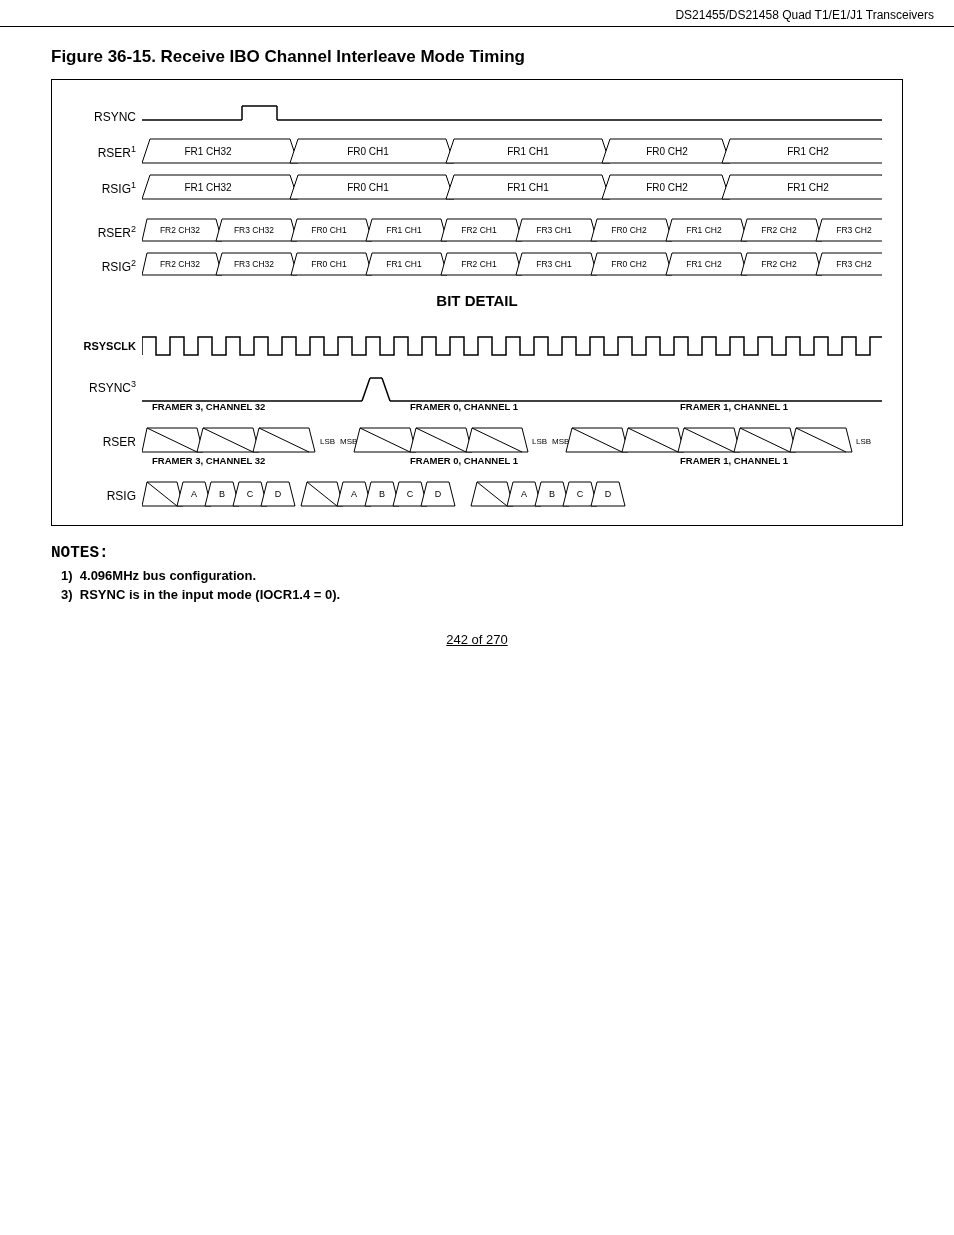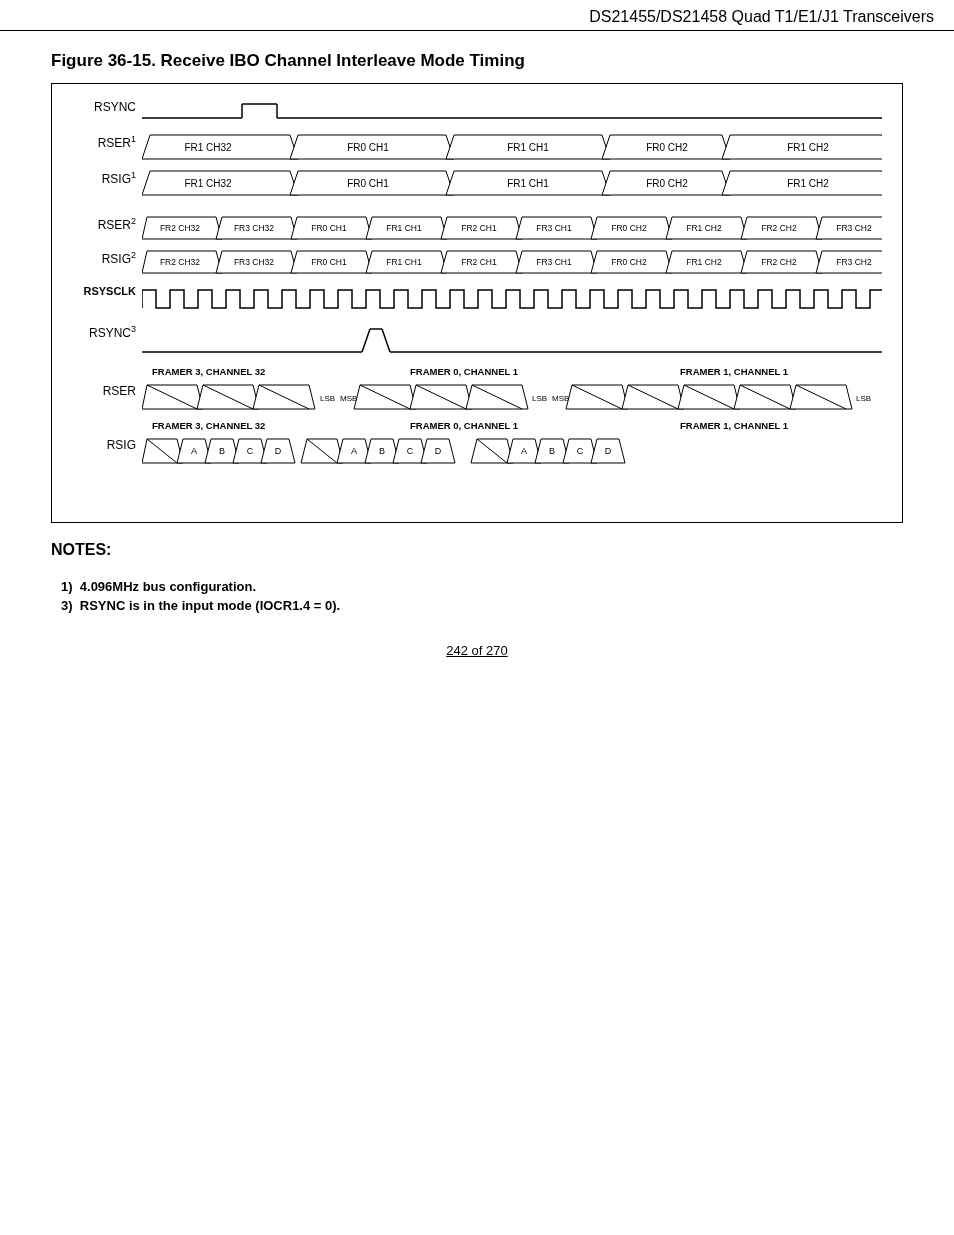--- a/index.html
+++ b/index.html
@@ -8,41 +8,41 @@
       min-height: 1235px;
       background: #fff;
       font-family: Arial, sans-serif;
       font-size: 13px;
       color: #000;
     }
     .header-bar {
       border-bottom: 1px solid #000;
       text-align: right;
       padding: 8px 20px 4px 20px;
-      font-size: 16px;
+      font-size: 12px;
     }
     .main-content {
       padding: 20px 51px;
     }
     .figure-title {
       font-size: 17px;
       font-weight: bold;
       margin-bottom: 12px;
     }
     .diagram-box {
       border: 1px solid #000;
       padding: 16px 20px 16px 20px;
       margin-bottom: 18px;
       position: relative;
       min-height: 440px;
     }
 
     .signal-row {
       display: flex;
-      align-items: flex-start;
+      align-items: flex-end;
       margin-bottom: 6px;
       height: 28px;
     }
     .signal-label {
       width: 70px;
       min-width: 70px;
       text-align: right;
       font-size: 12px;
       padding-right: 6px;
       position: relative;
@@ -63,21 +63,22 @@
       margin: 18px 0 10px 0;
     }
 
     
     .notes-section {
       margin-top: 10px;
     }
     .notes-title {
       font-size: 16px;
       font-weight: bold;
-      margin-bottom: 20px;
+      margin-bottom: 6px;
+      font-family: Liberation Mono, monospace;
     }
     .notes-list {
       list-style: none;
       padding-left: 10px;
       font-weight: bold;
     }
     .notes-list li {
       margin-bottom: 4px;
       font-size: 13px;
     }
@@ -229,20 +230,21 @@
           <text x="562" y="15" text-anchor="middle" style="font-size:8.5px;font-family:Arial">FR1 CH2</text>
           <polygon points="605,1 674,1 680,23 599,23" fill="white" stroke="black" stroke-width="1"></polygon>
           <text x="637" y="15" text-anchor="middle" style="font-size:8.5px;font-family:Arial">FR2 CH2</text>
           <polygon points="680,1 749,1 755,23 674,23" fill="white" stroke="black" stroke-width="1"></polygon>
           <text x="712" y="15" text-anchor="middle" style="font-size:8.5px;font-family:Arial">FR3 CH2</text>
           <line x1="755" y1="12" x2="820" y2="12" stroke="#000" stroke-width="1"></line>
         </svg>
       </div>
     </div>
 
+    <div class="bit-detail-title">BIT DETAIL</div>
 
     <div class="signal-row" style="height:34px;font-weight:bold;">
       <div class="signal-label">
         <span style="font-size:11px;">RSYSCLK</span>
       </div>
       <div class="signal-content">
         <svg width="100%" height="30">
 
           <polyline fill="none" stroke="black" stroke-width="1.5" points="
               0,24 0,6 14,6 14,24 28,24 28,6 42,6 42,24 56,24 56,6 70,6 70,24 84,24 84,6 98,6 98,24 112,24 112,6 126,6 126,24 140,24 140,6 154,6 154,24 168,24 168,6 182,6 182,24 196,24 196,6 210,6 210,24 224,24 224,6 238,6 238,24 252,24 252,6 266,6 266,24 280,24 280,6 294,6 294,24 308,24 308,6 322,6 322,24 336,24 336,6 350,6 350,24 364,24 364,6 378,6 378,24 392,24 392,6 406,6 406,24 420,24 420,6 434,6 434,24 448,24 448,6 462,6 462,24 476,24 476,6 490,6 490,24 504,24 504,6 518,6 518,24 532,24 532,6 546,6 546,24 560,24 560,6 574,6 574,24 588,24 588,6 602,6 602,24 616,24 616,6 630,6 630,24 644,24 644,6 658,6 658,24 672,24 672,6 686,6 686,24 700,24 700,6 714,6 714,24 728,24 728,6 742,6 742,24 756,24 756,6 770,6 770,24 784,24 784,6 798,6 798,24 812,24 812,6 820,6

